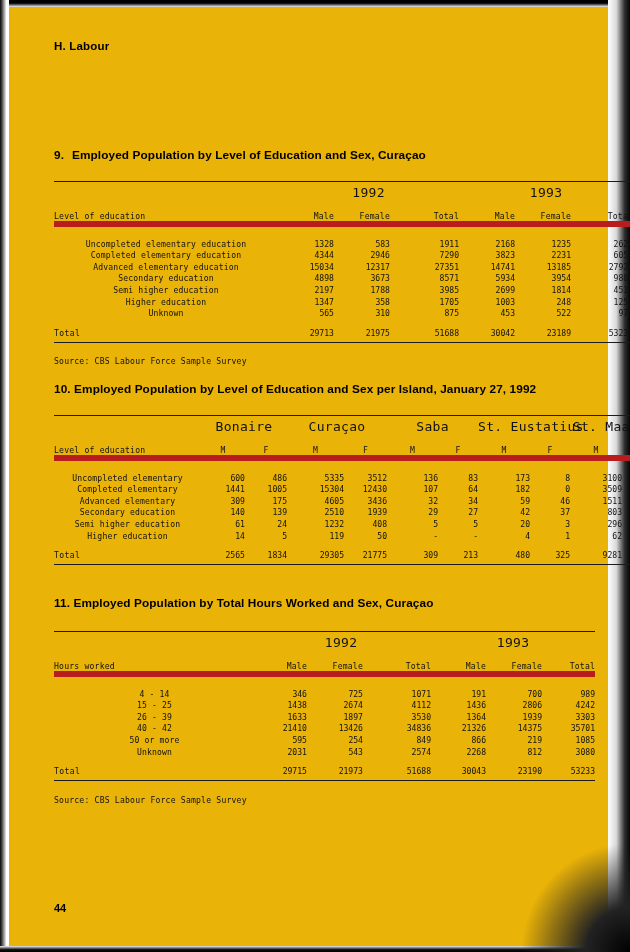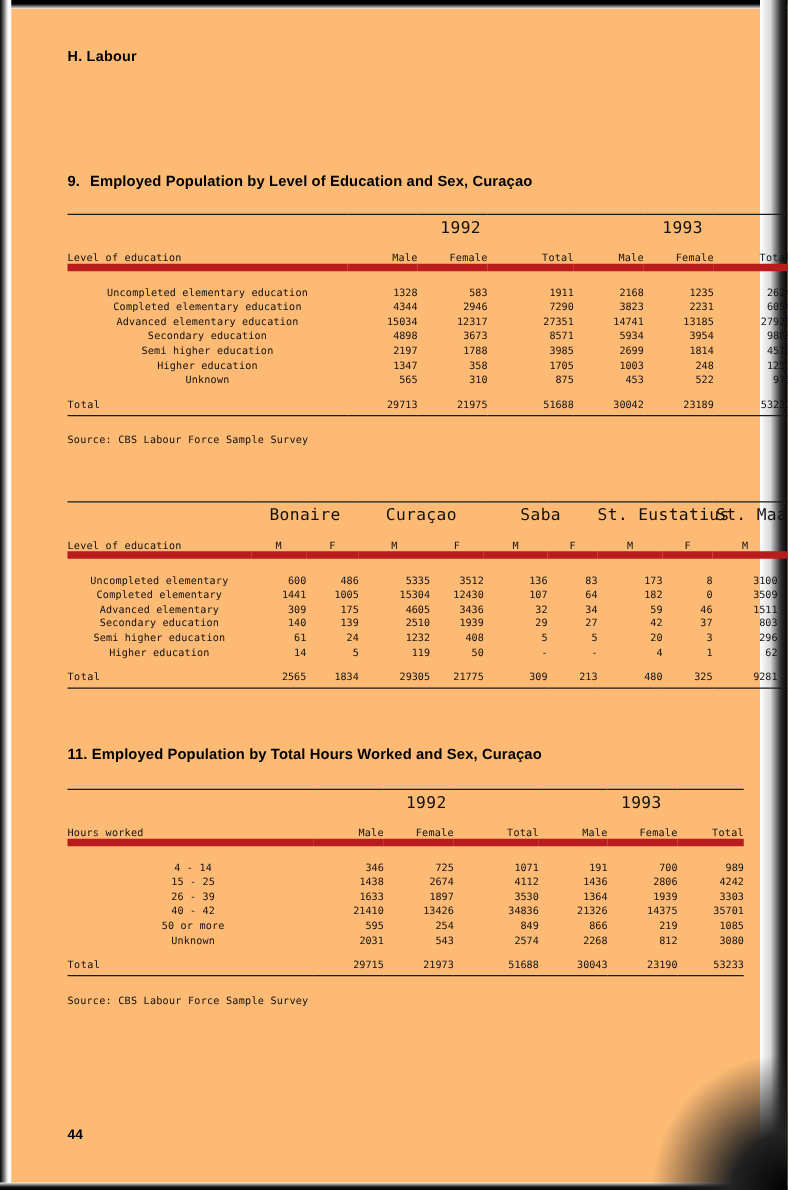--- a/index.html
+++ b/index.html
@@ -11,21 +11,21 @@
     width: 630px;
     height: 952px;
     overflow: hidden;
     font-family: "DejaVu Sans Mono", monospace;
   }
 
   .page {
     position: relative;
     width: 630px;
     height: 952px;
-    background: #fdba74;
+    background: #eab308;
     box-sizing: border-box;
     overflow: hidden;
   }
 
   
   .scan-edge-top {
     position: absolute; left: 0; top: 0; width: 630px; height: 7px;
     background: linear-gradient(to bottom, #000 0%, #000 45%, #f2f2f2 100%);
   }
   .scan-edge-bottom {
@@ -132,21 +132,21 @@
   <div class="scan-edge-top"></div>
   <div class="scan-edge-left"></div>
   <div class="scan-edge-right"></div>
   <div class="scan-edge-bottom"></div>
   <div class="scan-curl"></div>
 
   <div class="content">
 
     <div class="section-head">H. Labour</div>
 
-    <div class="tbl-block" style="top:138px; width:531px;">
+    <div class="tbl-block" style="top:148px; width:531px;">
       <div class="tbl-title">
         <span class="num pad">9.</span><span>Employed Population by Level of Education and Sex, Curaçao</span>
       </div>
 
       <table class="data" style="margin-top:19px; width:531px;">
         <colgroup>
           <col style="width:224px">
           <col style="width:56px">
             <col style="width:56px">
             <col style="width:69px">
@@ -253,20 +253,23 @@
           <tr class="rule-bot">
               <td colspan="7" style="height:4px"></td>
             </tr>
         </tbody>
       </table>
 
       <div class="src" style="margin-top:13px;">Source: CBS Labour Force Sample Survey</div>
     </div>
 
     <div class="tbl-block" style="top:382px; width:551px;">
+      <div class="tbl-title">
+        <span class="num">10.</span>&nbsp;<span>Employed Population by Level of Education and Sex per Island, January 27, 1992</span>
+      </div>
 
       <table class="data" style="margin-top:19px; width:551px;">
         <colgroup>
           <col style="width:147px">
           <col style="width:44px">
             <col style="width:42px">
           <col style="width:57px">
             <col style="width:43px">
           <col style="width:51px">
             <col style="width:40px">

